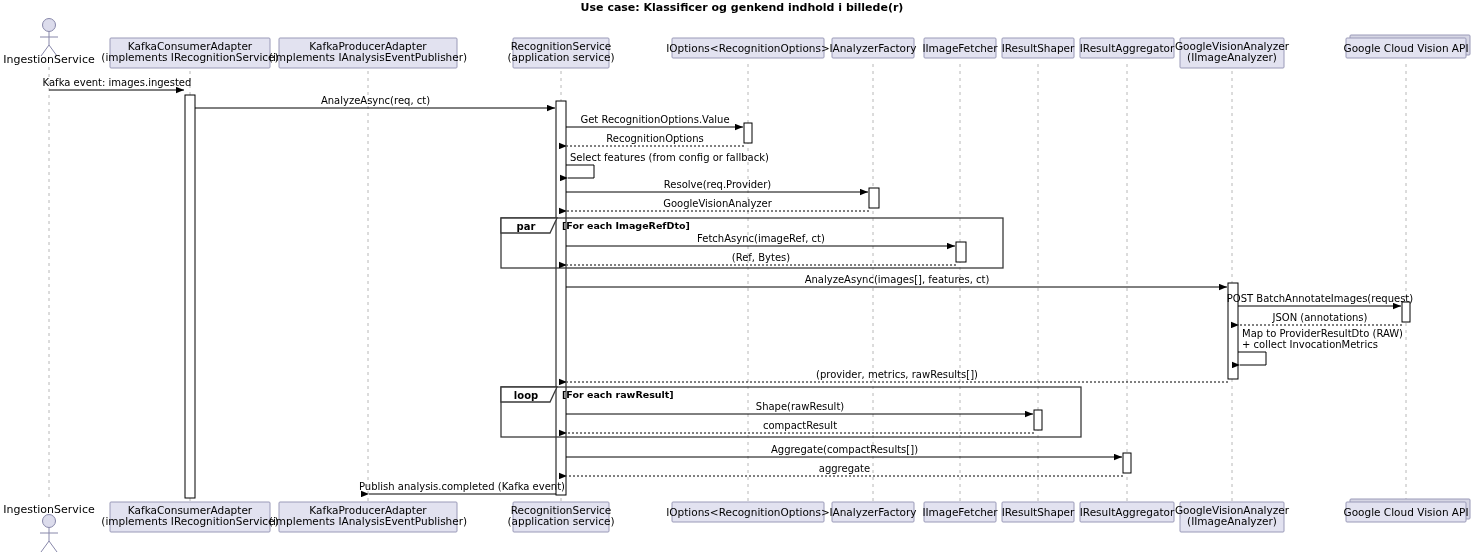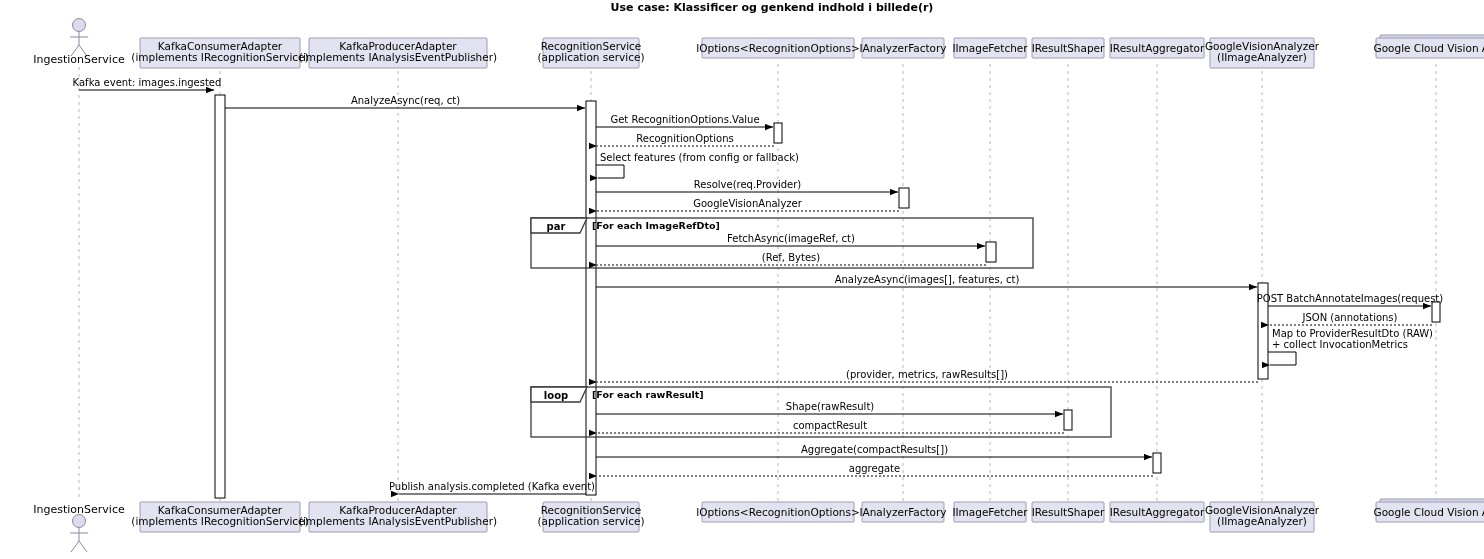--- a/index.html
+++ b/index.html
@@ -1,18 +1,18 @@
 <!DOCTYPE html>
 <html><head>
 <meta charset="utf-8">
 <style>
   html,body{margin:0;padding:0;background:#ffffff;}
   body{width:1484px;height:559px;overflow:hidden;
        font-family:"DejaVu Sans","Liberation Sans",sans-serif;}
-  #stage{position:relative;width:1228px;height:559px;margin-left:30px;}
+  #stage{position:relative;width:1228px;height:559px;}
   svg{position:absolute;left:0;top:0;}
   .diagram-title{font-size:11px;font-weight:bold;fill:#000;}
   .plabel{font-size:10.5px;fill:#000;}
   .alabel{font-size:11px;fill:#000;}
   .msg{font-size:10px;fill:#000;}
   .frag-op{font-size:10px;font-weight:bold;fill:#000;}
   .frag-guard{font-size:9.5px;font-weight:bold;fill:#000;}
   .pbox{fill:#e2e2f0;stroke:#9a9ab8;stroke-width:1;}
   .pbox-shadow{fill:#d6d6e4;stroke:#9a9ab8;stroke-width:1;}
   .lifeline{stroke:#b8b8b8;stroke-width:1;stroke-dasharray:3,4;}

